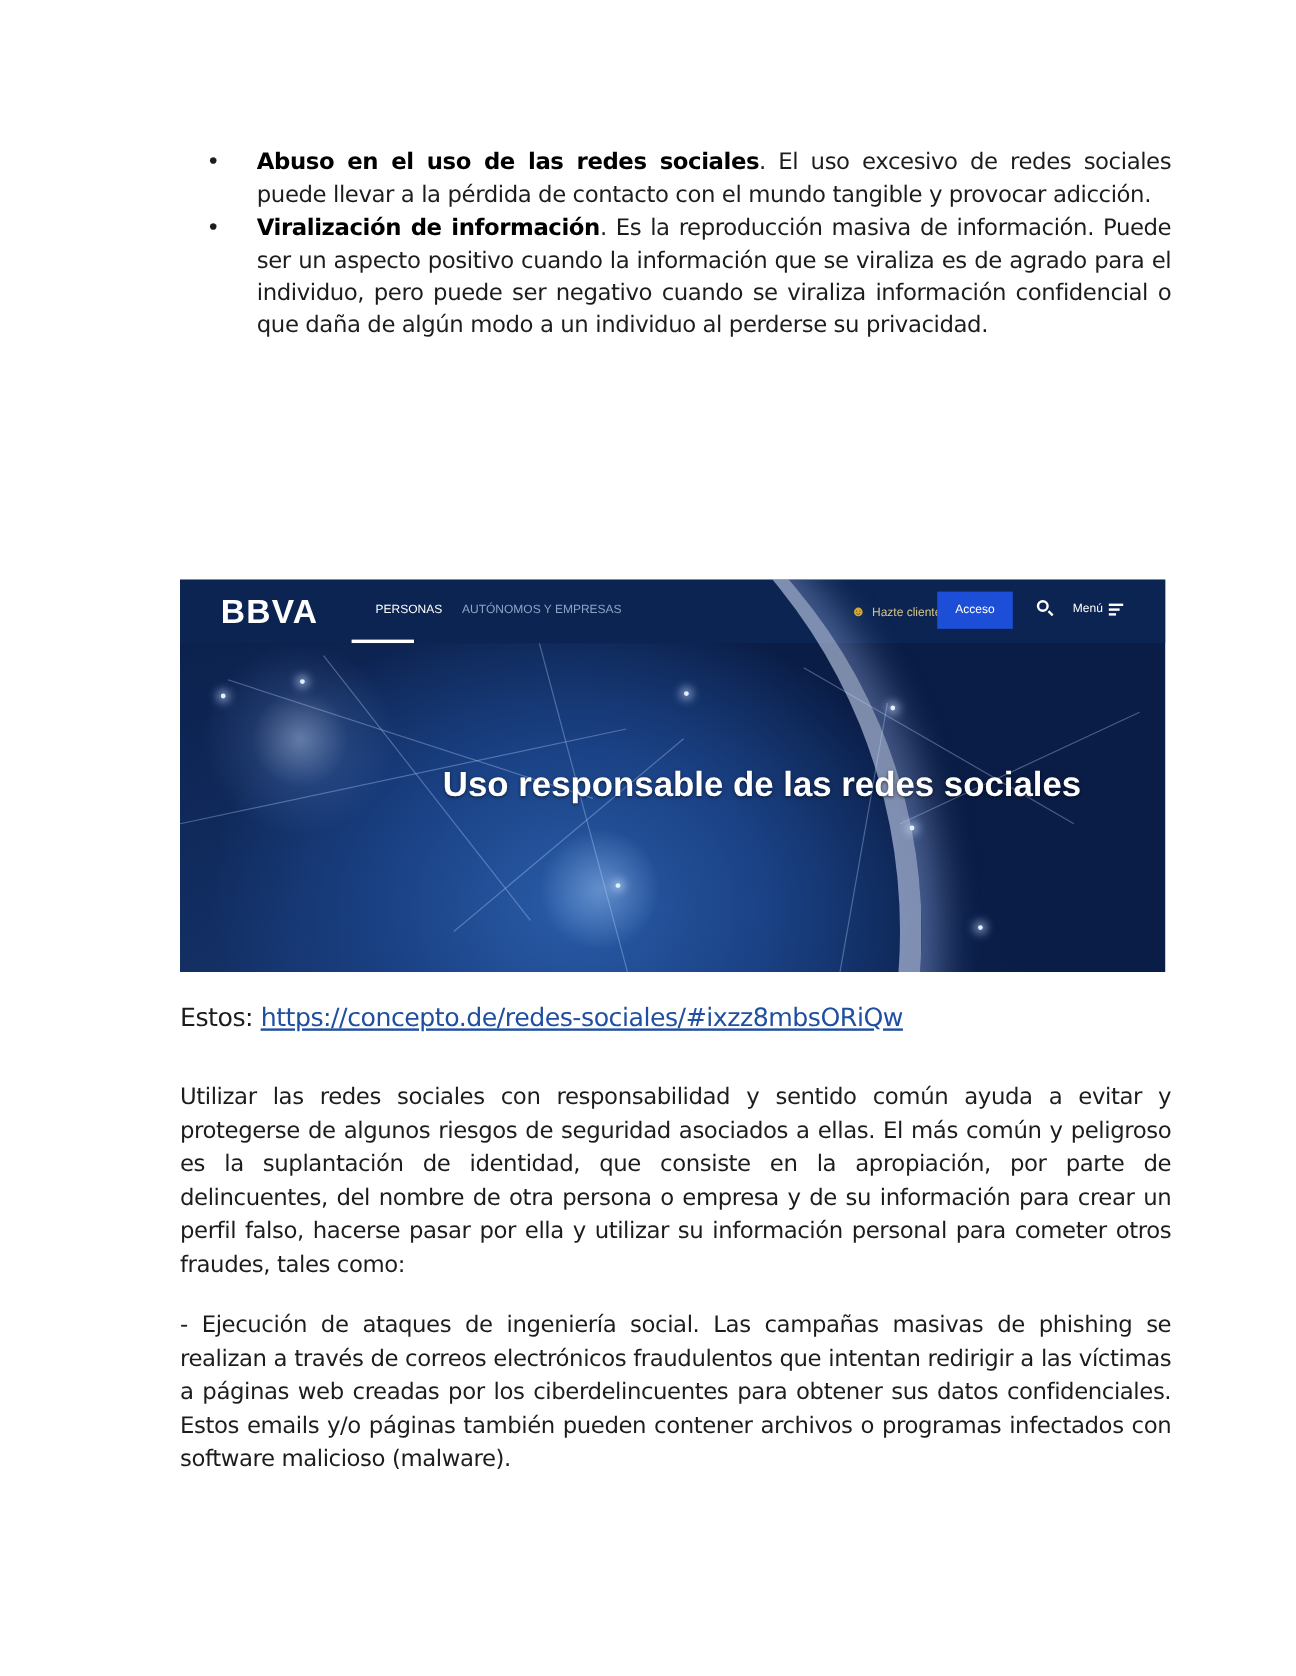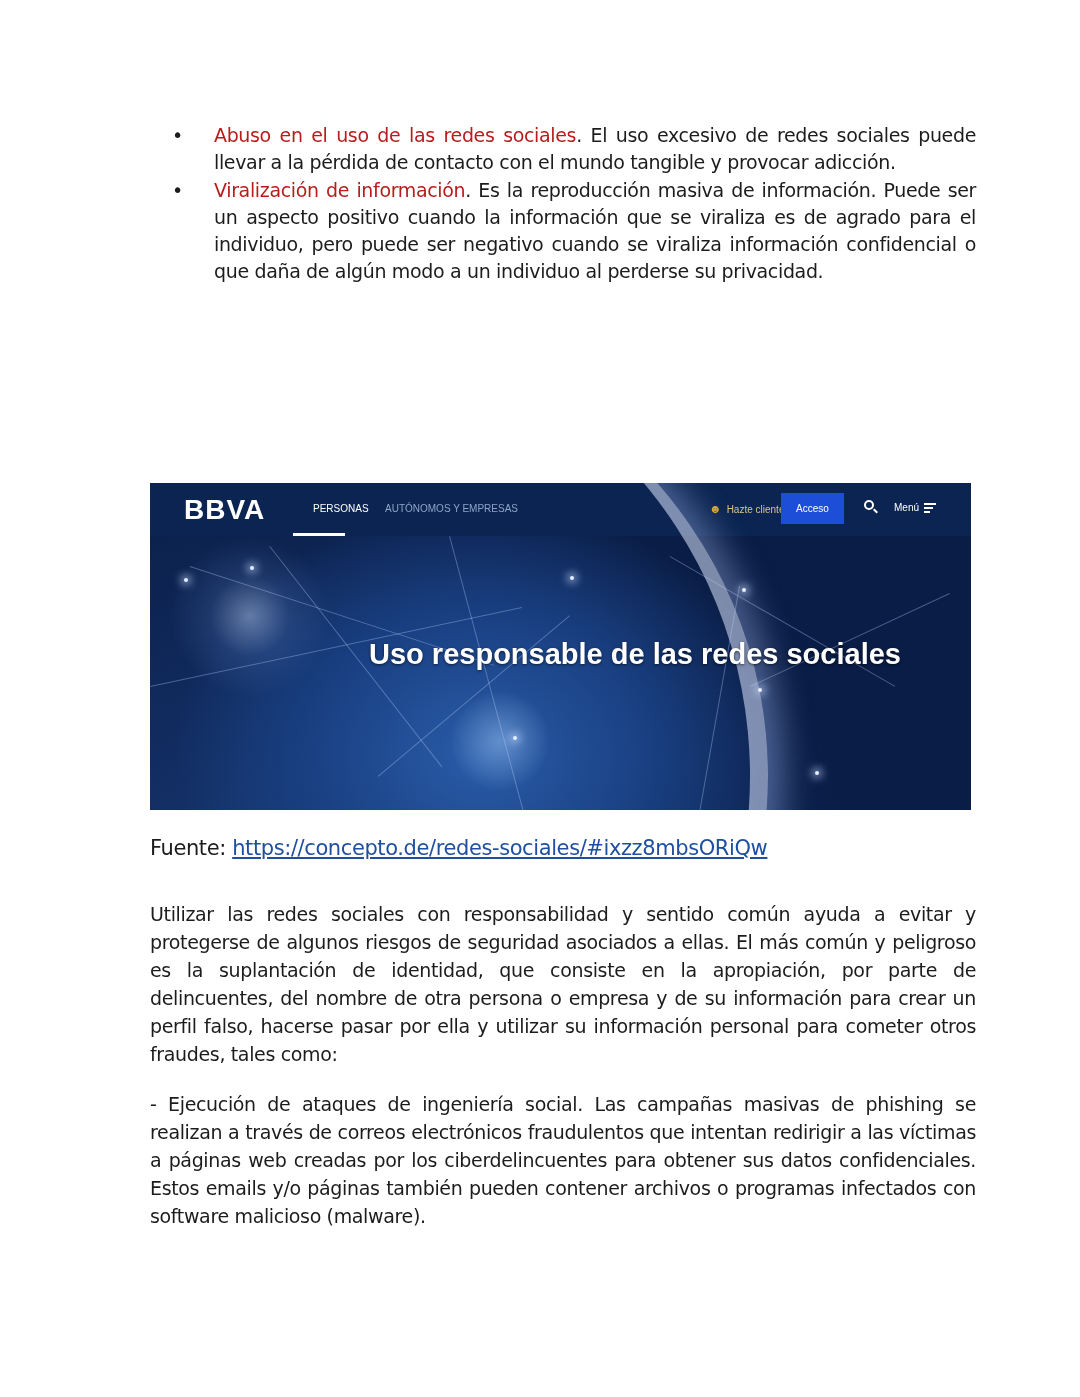--- a/index.html
+++ b/index.html
@@ -3,21 +3,21 @@
   <meta charset="utf-8">
   <style>
     html, body { margin: 0; padding: 0; background: #ffffff; }
     body { width: 1080px; height: 1397px; position: relative; overflow: hidden;
            font-family: "DejaVu Sans", sans-serif; color: #1c1c1c; }
     .page { position: absolute; left: 0; top: 0; width: 1080px; height: 1397px; }
 
     .bullets { position: absolute; left: 150px; top: 122px; width: 826px; margin: 0; padding: 0; list-style: none; }
     .bullets li { position: relative; padding-left: 64px; font-size: 19px; line-height: 27.3px; text-align: justify; letter-spacing: -0.35px; }
     .bullets li .dot { position: absolute; left: 22px; top: 0; font-size: 19px; }
-    .bullets li b { font-weight: normal; color: #b91c1c; }
+    .bullets li b { font-weight: bold; color: #000000; }
 
     .figure { position: absolute; left: 150px; top: 483px; width: 821px; height: 327px; overflow: hidden; background: #0b1f45; }
     .nav { position: absolute; left: 0; top: 0; width: 916px; height: 53px; background: #0b2451; }
     .logo { position: absolute; left: 34px; top: 11px; color: #fff; font-family: "Liberation Sans", sans-serif; font-size: 28px; font-weight: bold; letter-spacing: 1px; }
     .nav-tab { position: absolute; top: 20px; font-family: "Liberation Sans", sans-serif; font-size: 10px; padding-left: 20px; }
     .nav-tab.active { left: 143px; color: #ffffff; }
     .nav-tab.inactive { left: 215px; color: #8ea3c8; }
     .tab-underline { position: absolute; left: 143px; top: 50px; width: 52px; height: 3px; background: #ffffff; }
     .hazte { position: absolute; left: 535px; top: 19px; color: #d8c48a; font-family: "Liberation Sans", sans-serif; font-size: 10px; margin-left: 24px; }
     .hazte .ic { color: #d4a828; font-size: 12px; margin-right: 5px; }
@@ -101,20 +101,20 @@
       <div class="star" style="left:592px;top:52px;"></div>
       <div class="star" style="left:608px;top:152px;"></div>
       <div class="star" style="left:363px;top:200px;"></div>
       <div class="star" style="left:665px;top:235px;"></div>
       <div class="star" style="left:420px;top:40px;"></div>
       <div class="hero-title">Uso responsable de las redes sociales</div>
     </div>
   </div>
 
   <div class="fuente">
-    <span>Fuente:</span>
+    <span>Estos:</span>
     <a>https://concepto.de/redes-sociales/#ixzz8mbsORiQw</a>
   </div>
 
   <p class="body-text">Utilizar las redes sociales con responsabilidad y sentido común ayuda a evitar y protegerse de algunos riesgos de seguridad asociados a ellas. El más común y peligroso es la suplantación de identidad, que consiste en la apropiación, por parte de delincuentes, del nombre de otra persona o empresa y de su información para crear un perfil falso, hacerse pasar por ella y utilizar su información personal para cometer otros fraudes, tales como:</p>
   <p class="body-text body-text2">- Ejecución de ataques de ingeniería social. Las campañas masivas de phishing se realizan a través de correos electrónicos fraudulentos que intentan redirigir a las víctimas a páginas web creadas por los ciberdelincuentes para obtener sus datos confidenciales. Estos emails y/o páginas también pueden contener archivos o programas infectados con software malicioso (malware).</p>
 
 </div>
 
 </body></html>

